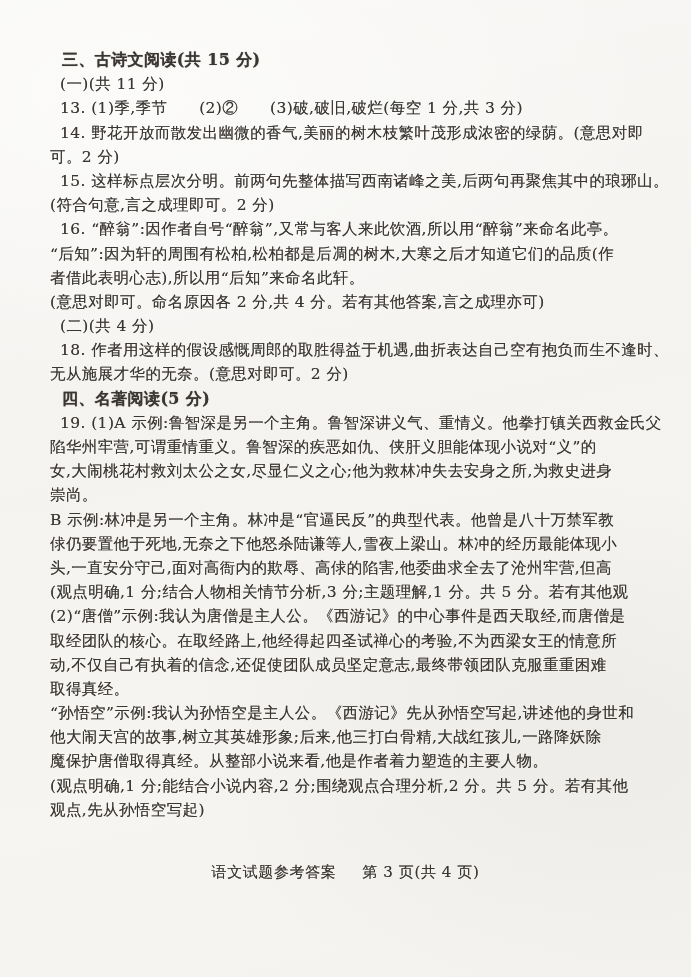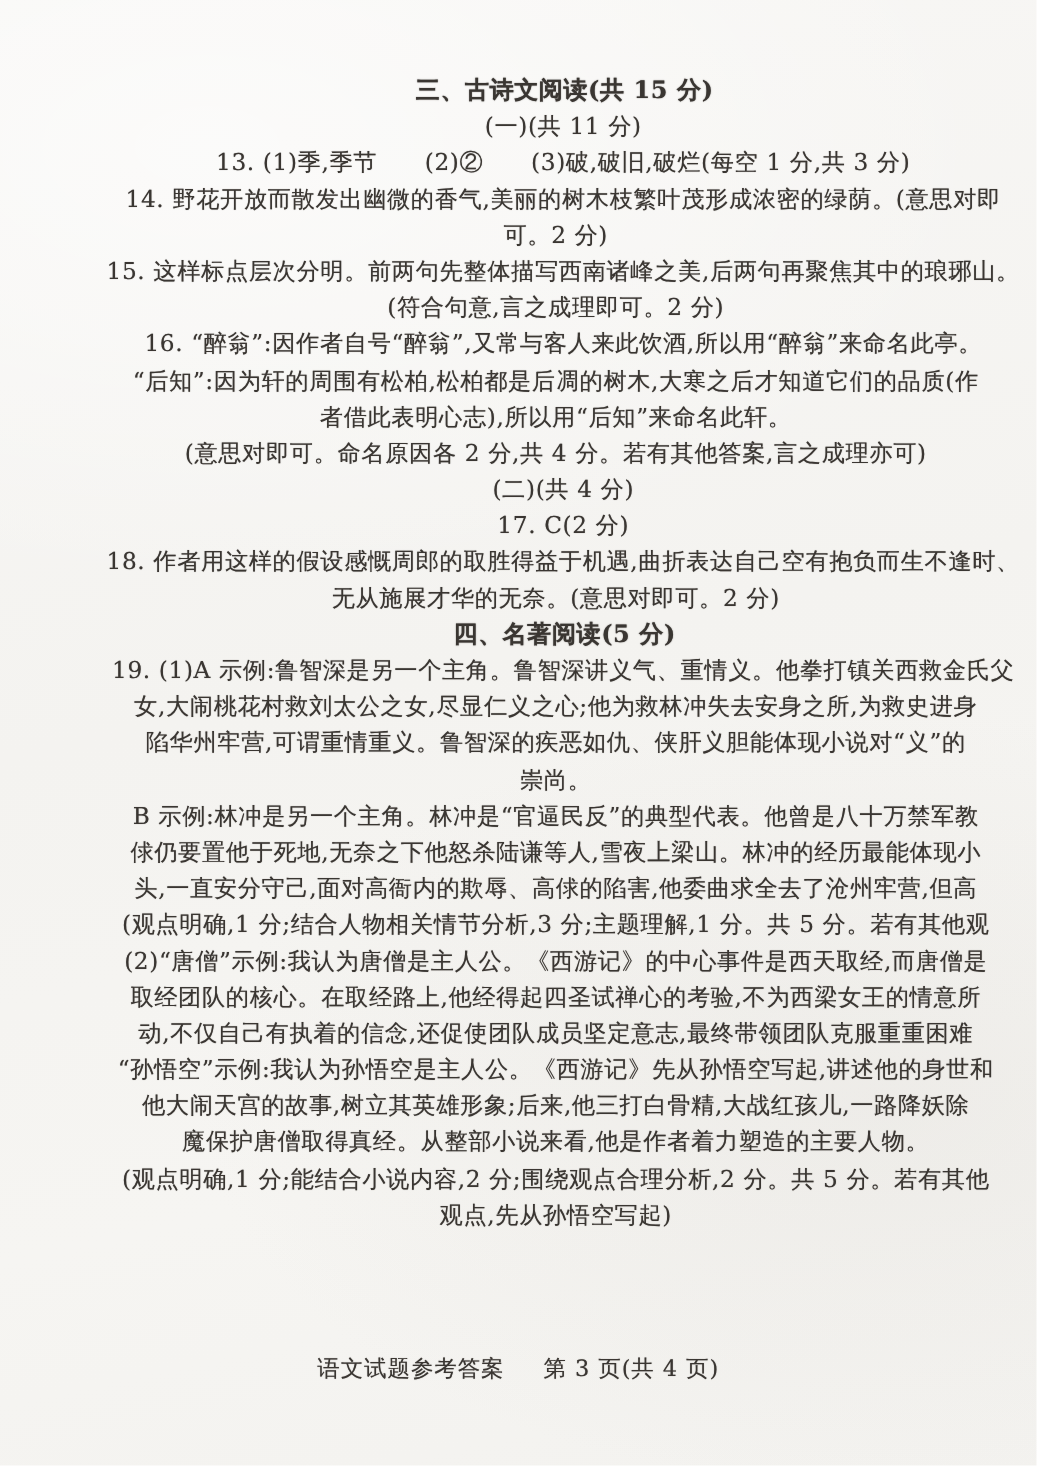--- a/index.html
+++ b/index.html
@@ -29,34 +29,33 @@
     width: 100%;
   }
   .ln {
     height: 24.2px;
     line-height: 24.2px;
     font-size: 15.5px;
     letter-spacing: 0.4px;
     padding-left: 60px;
     white-space: pre;
     text-shadow: 0 0 0.6px rgba(58,54,50,0.6);
-    text-align: center;
   }
   .ln.h {
     font-weight: bold;
     padding-left: 62px;
     font-size: 16px;
     text-shadow: 0 0 0.8px rgba(40,36,32,0.7);
   }
   .ln.c {
     padding-left: 50px;
   }
   .page-footer {
     position: absolute;
-    top: 903px;
+    top: 863px;
     left: 0;
     width: 100%;
     text-align: center;
     font-size: 15px;
     letter-spacing: 0.6px;
     text-shadow: 0 0 0.6px rgba(58,54,50,0.6);
   }
   .page-footer .ft-title {
     display: inline-block;
     margin-right: 26px;
@@ -72,35 +71,35 @@
     <div class="ln">13. (1)季,季节　　(2)②　　(3)破,破旧,破烂(每空 1 分,共 3 分)</div>
     <div class="ln">14. 野花开放而散发出幽微的香气,美丽的树木枝繁叶茂形成浓密的绿荫。(意思对即</div>
     <div class="ln c">可。2 分)</div>
     <div class="ln">15. 这样标点层次分明。前两句先整体描写西南诸峰之美,后两句再聚焦其中的琅琊山。</div>
     <div class="ln c">(符合句意,言之成理即可。2 分)</div>
     <div class="ln">16. “醉翁”:因作者自号“醉翁”,又常与客人来此饮酒,所以用“醉翁”来命名此亭。</div>
     <div class="ln c">“后知”:因为轩的周围有松柏,松柏都是后凋的树木,大寒之后才知道它们的品质(作</div>
     <div class="ln c">者借此表明心志),所以用“后知”来命名此轩。</div>
     <div class="ln c">(意思对即可。命名原因各 2 分,共 4 分。若有其他答案,言之成理亦可)</div>
     <div class="ln">(二)(共 4 分)</div>
-    <div class="ln">17. C(2 分)</div>
     <div class="ln">18. 作者用这样的假设感慨周郎的取胜得益于机遇,曲折表达自己空有抱负而生不逢时、</div>
     <div class="ln c">无从施展才华的无奈。(意思对即可。2 分)</div>
     <div class="ln h">四、名著阅读(5 分)</div>
     <div class="ln">19. (1)A 示例:鲁智深是另一个主角。鲁智深讲义气、重情义。他拳打镇关西救金氏父</div>
+    <div class="ln c">陷华州牢营,可谓重情重义。鲁智深的疾恶如仇、侠肝义胆能体现小说对“义”的</div>
     <div class="ln c">女,大闹桃花村救刘太公之女,尽显仁义之心;他为救林冲失去安身之所,为救史进身</div>
-    <div class="ln c">陷华州牢营,可谓重情重义。鲁智深的疾恶如仇、侠肝义胆能体现小说对“义”的</div>
     <div class="ln c">崇尚。</div>
     <div class="ln c">B 示例:林冲是另一个主角。林冲是“官逼民反”的典型代表。他曾是八十万禁军教</div>
     <div class="ln c">俅仍要置他于死地,无奈之下他怒杀陆谦等人,雪夜上梁山。林冲的经历最能体现小</div>
     <div class="ln c">头,一直安分守己,面对高衙内的欺辱、高俅的陷害,他委曲求全去了沧州牢营,但高</div>
     <div class="ln c">(观点明确,1 分;结合人物相关情节分析,3 分;主题理解,1 分。共 5 分。若有其他观</div>
     <div class="ln c">(2)“唐僧”示例:我认为唐僧是主人公。《西游记》的中心事件是西天取经,而唐僧是</div>
     <div class="ln c">取经团队的核心。在取经路上,他经得起四圣试禅心的考验,不为西梁女王的情意所</div>
     <div class="ln c">动,不仅自己有执着的信念,还促使团队成员坚定意志,最终带领团队克服重重困难</div>
+    <div class="ln c">取得真经。</div>
     <div class="ln c">“孙悟空”示例:我认为孙悟空是主人公。《西游记》先从孙悟空写起,讲述他的身世和</div>
     <div class="ln c">他大闹天宫的故事,树立其英雄形象;后来,他三打白骨精,大战红孩儿,一路降妖除</div>
     <div class="ln c">魔保护唐僧取得真经。从整部小说来看,他是作者着力塑造的主要人物。</div>
     <div class="ln c">(观点明确,1 分;能结合小说内容,2 分;围绕观点合理分析,2 分。共 5 分。若有其他</div>
     <div class="ln c">观点,先从孙悟空写起)</div>
   </div>
 
   <div class="page-footer">
     <span class="ft-title">语文试题参考答案</span><span>第 3 页(共 4 页)</span>
   </div>

